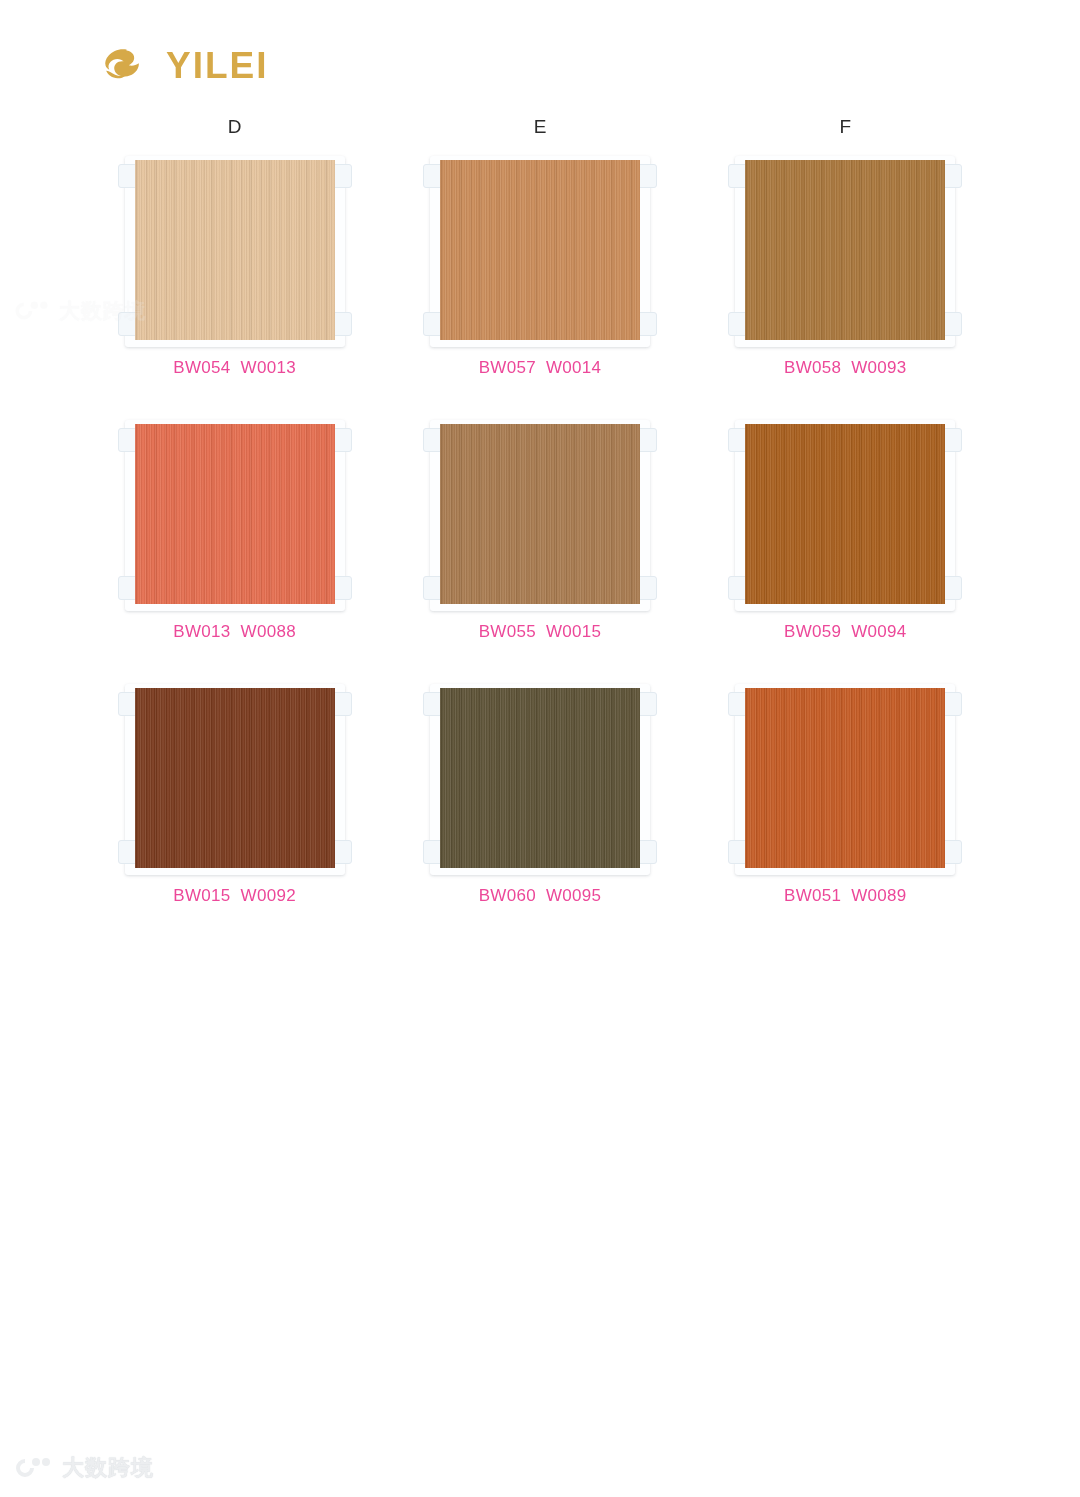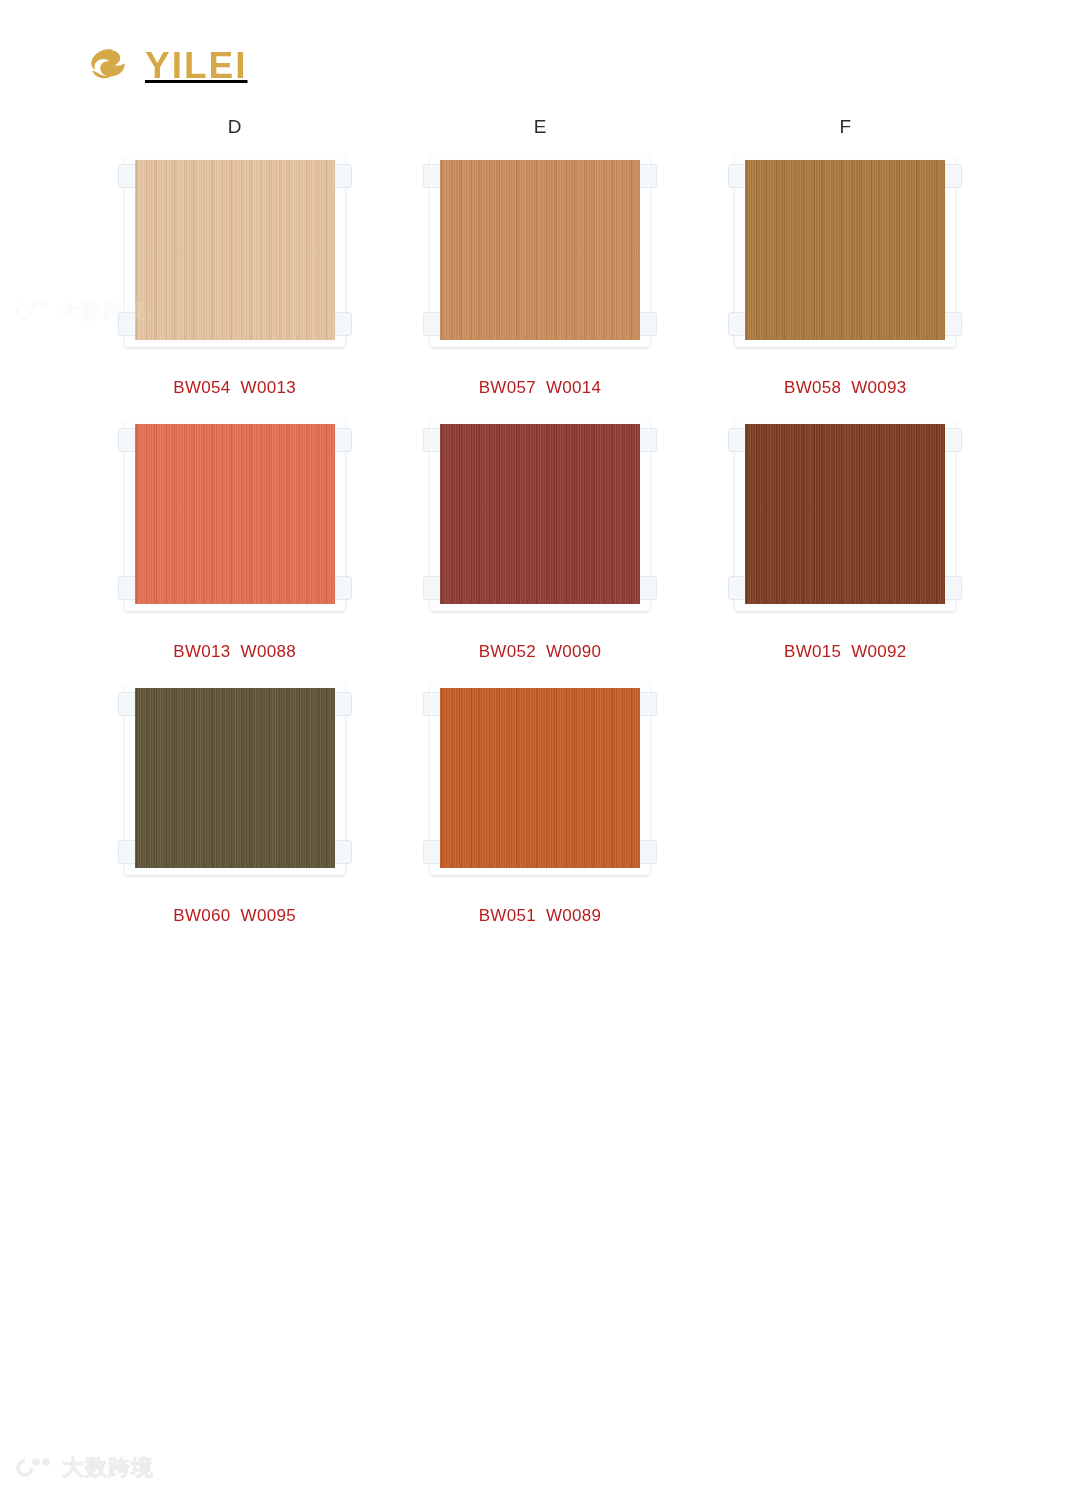--- a/index.html
+++ b/index.html
@@ -12,27 +12,26 @@
     width: 1080px;
     height: 1497px;
     position: relative;
     font-family: "Liberation Sans", "DejaVu Sans", sans-serif;
     overflow: hidden;
   }
 
   
   .brand {
     position: absolute;
-    left: 82px;
+    left: 96px;
     top: 40px;
     display: flex;
     align-items: center;
-    gap: 17px;
+    gap: 24px;
     height: 50px;
-    text-decoration: underline;
   }
   .brand-mark {
     width: 46px;
     height: 42px;
     display: block;
   }
   .brand-name {
     font-size: 37px;
     font-weight: bold;
     letter-spacing: 2px;
@@ -149,23 +148,23 @@
         rgba(0,0,0,0.035) 11px,
         rgba(0,0,0,0.035) 13px,
         rgba(255,255,255,0.02) 13px,
         rgba(255,255,255,0.02) 19px
       );
     pointer-events: none;
     opacity: .85;
   }
 
   .swatch-label {
-    margin-top: 28px;
+    margin-top: 8px;
     font-size: 17px;
-    color: #b91c1c;
+    color: #ec4899;
     letter-spacing: 0.3px;
     white-space: nowrap;
   }
   .swatch-label .gap { display: inline-block; width: 10px; }
 
   
   .watermark {
     position: absolute;
     display: flex;
     align-items: center;
@@ -263,23 +262,34 @@
       </div>
       <div class="swatch-label"><span>BW013</span><span class="gap"></span><span>W0088</span></div>
     </div>
     <div class="cell">
       <div class="card">
         <div class="card-plate"></div>
         <span class="tab tl"></span>
         <span class="tab bl"></span>
         <span class="tab tr"></span>
         <span class="tab br"></span>
-        <div class="chip" style="background-color: rgb(139, 56, 46);"></div>
-      </div>
-      <div class="swatch-label"><span>BW052</span><span class="gap"></span><span>W0090</span></div>
+        <div class="chip" style="background-color: rgb(168, 122, 78);"></div>
+      </div>
+      <div class="swatch-label"><span>BW055</span><span class="gap"></span><span>W0015</span></div>
+    </div>
+    <div class="cell">
+      <div class="card">
+        <div class="card-plate"></div>
+        <span class="tab tl"></span>
+        <span class="tab bl"></span>
+        <span class="tab tr"></span>
+        <span class="tab br"></span>
+        <div class="chip" style="background-color: rgb(168, 94, 28);"></div>
+      </div>
+      <div class="swatch-label"><span>BW059</span><span class="gap"></span><span>W0094</span></div>
     </div>
     <div class="cell">
       <div class="card">
         <div class="card-plate"></div>
         <span class="tab tl"></span>
         <span class="tab bl"></span>
         <span class="tab tr"></span>
         <span class="tab br"></span>
         <div class="chip" style="background-color: rgb(122, 58, 29);"></div>
       </div>

